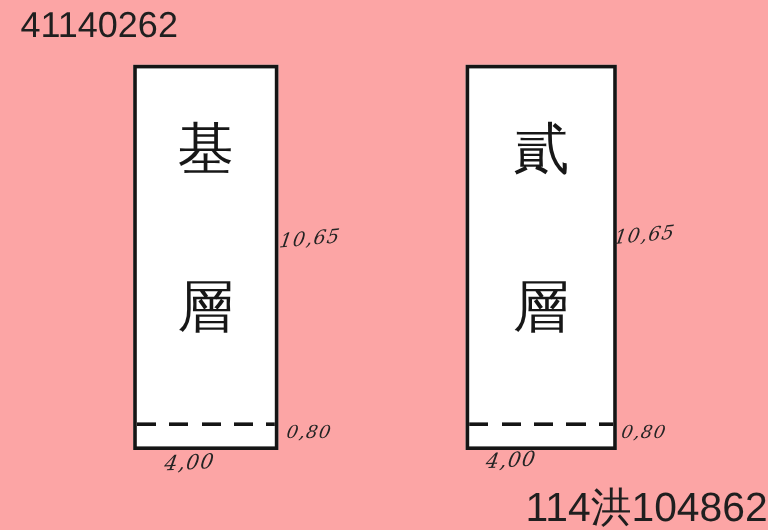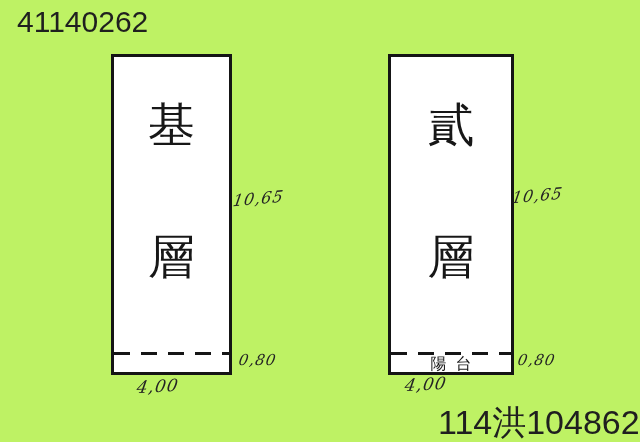--- a/index.html
+++ b/index.html
@@ -1,21 +1,21 @@
 <!DOCTYPE html>
 <html><head>
 <meta charset="utf-8">
 <style>
   * { margin: 0; padding: 0; box-sizing: border-box; }
   html, body { background: #ffffff; }
   .page {
     position: relative;
     width: 640px;
     height: 442px;
-    background: #bef264;
+    background: #fca5a5;
     overflow: hidden;
     font-family: "Liberation Sans", sans-serif;
     color: #1b1b1b;
   }
   .doc-number {
     position: absolute;
     font-family: "Liberation Sans", sans-serif;
     color: #1f1f1f;
     white-space: nowrap;
   }
@@ -98,21 +98,20 @@
     <div class="hand ann-height left">10,65</div>
     <div class="hand ann-comp left">0,80</div>
     <div class="hand ann-width left">4,00</div>
   </div>
 
   <div>
     <div class="rect right">
       <span class="floor-char char-top">貳</span>
       <span class="floor-char char-bottom">層</span>
       <div class="dashed-line"></div>
-      <div class="compartment-label">陽台</div>
     </div>
     <div class="hand ann-height right">10,65</div>
     <div class="hand ann-comp right">0,80</div>
     <div class="hand ann-width right">4,00</div>
   </div>
 
   <div class="doc-number bottom">114洪104862</div>
 
 </div>
 

